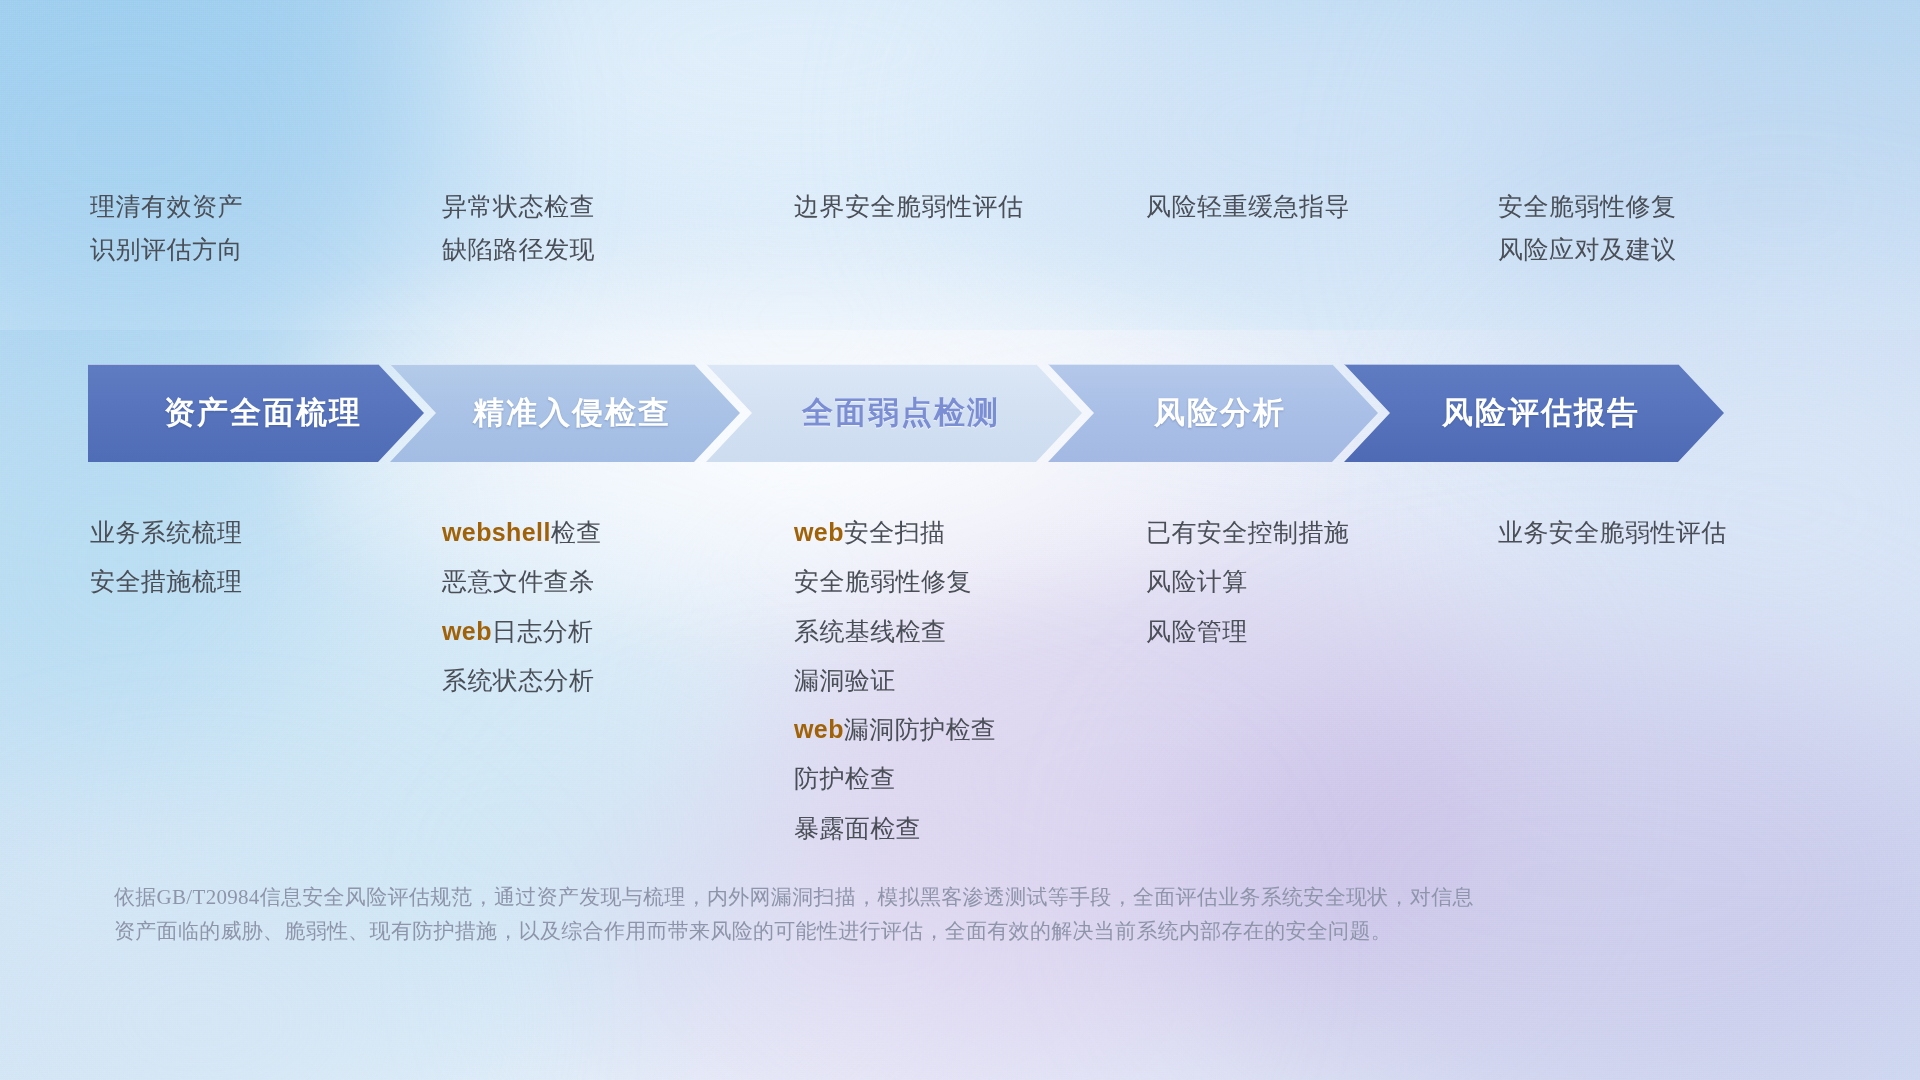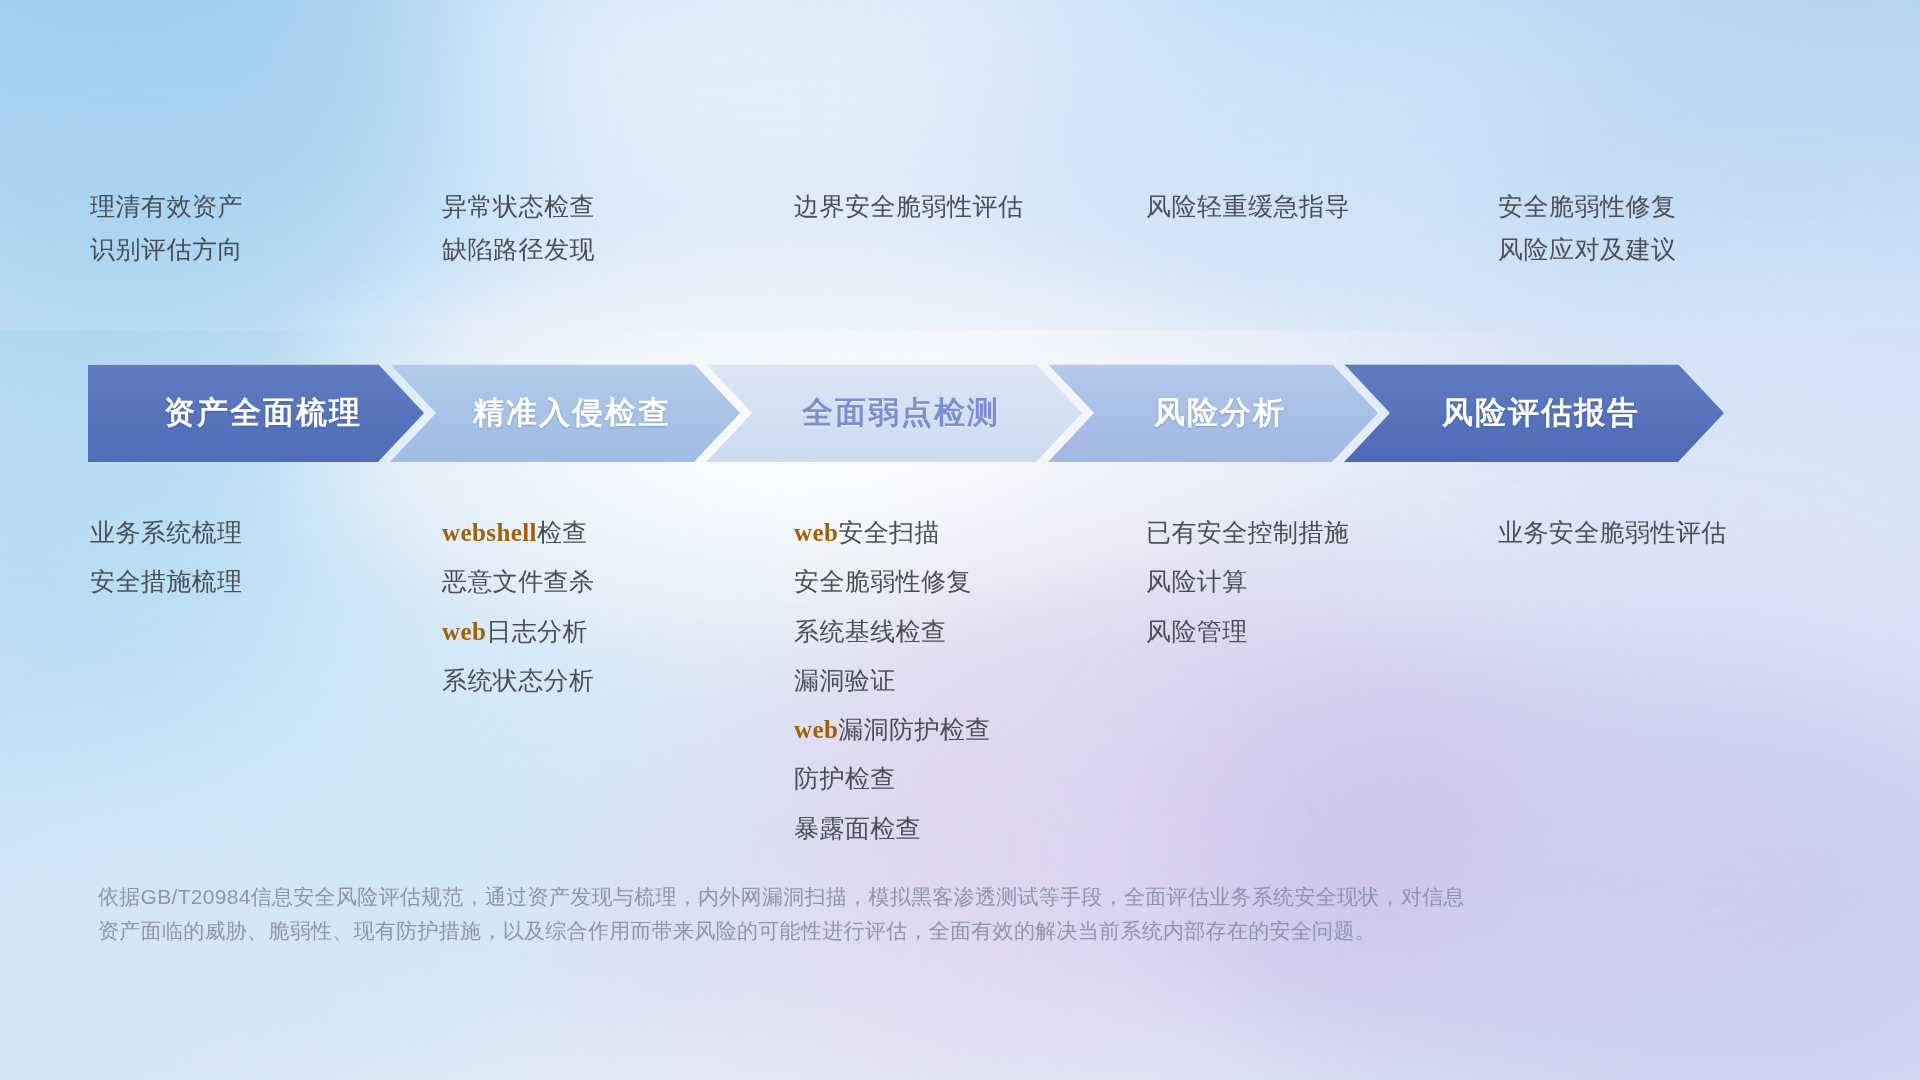--- a/index.html
+++ b/index.html
@@ -95,28 +95,27 @@
   .a5 .arrow-label{color:#ffffff;}
 
   
   .bot-row{
     position:absolute;left:90px;top:508px;width:1760px;
     display:flex;align-items:flex-start;
   }
   .bot-line{
     font-size:25px;color:#4a4e57;line-height:1.97;letter-spacing:.4px;
     white-space:nowrap;
-    font-family:Liberation Serif, serif;
   }
   .bot-line b{font-weight:bold;color:#a16207;}
 
   
   .footer{
-    position:absolute;left:98px;top:880px;width:1520px;
-    font-size:21px;color:#8e95ab;line-height:1.62;letter-spacing:.3px;
+    position:absolute;left:114px;top:880px;width:1520px;
+    font-size:21px;color:#8e95ab;line-height:1.62;letter-spacing:.3px;font-family:Liberation Serif, serif;
   }
   .footer p{margin:0;}
 </style>
 </head>
 <body>
 
 <div id="bg">
   <div class="bg-base"></div>
   <div class="bg-top"></div>
   <div class="blob b3"></div>

